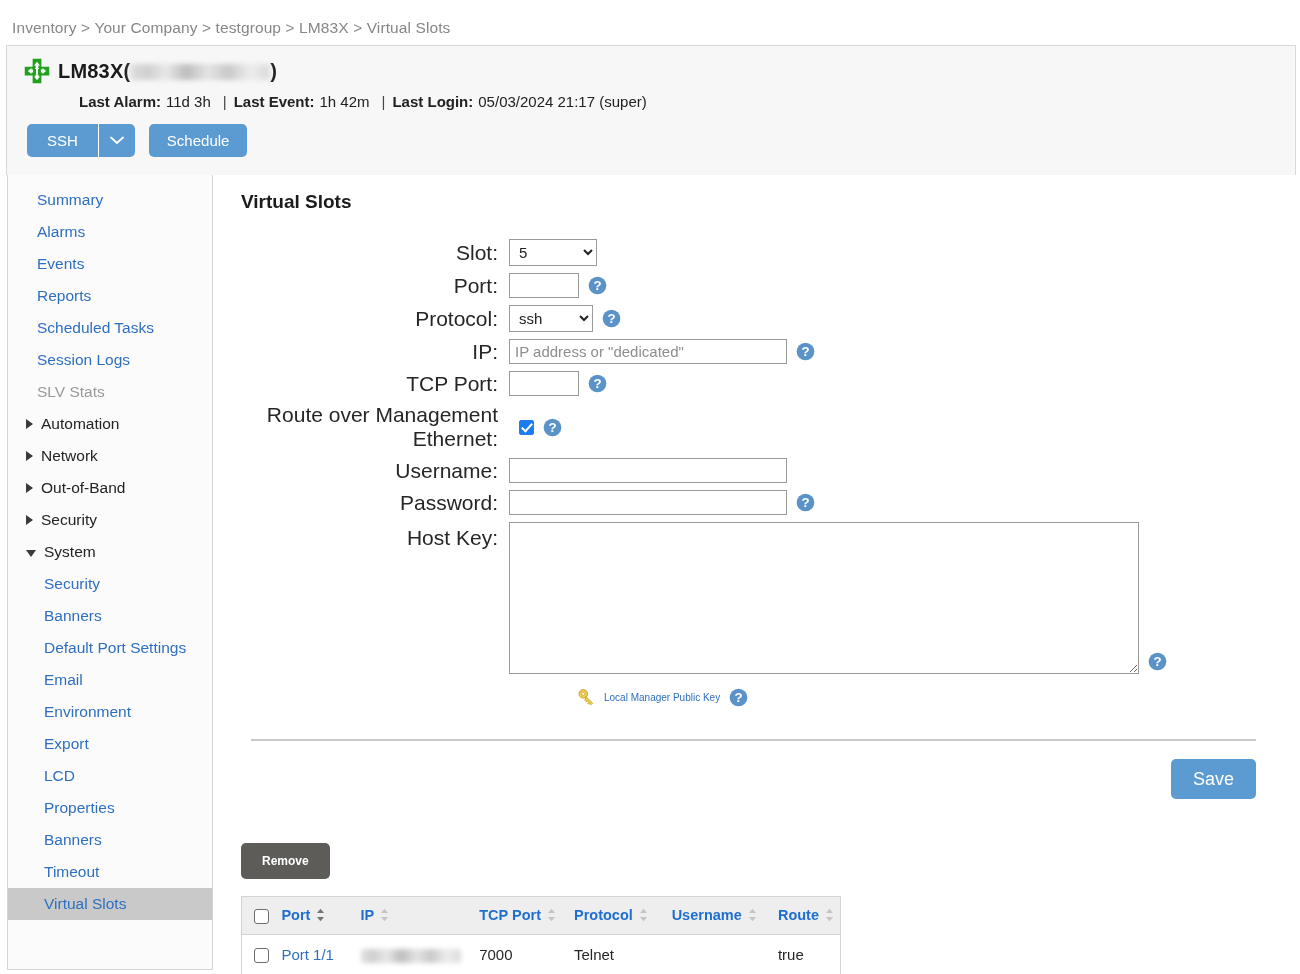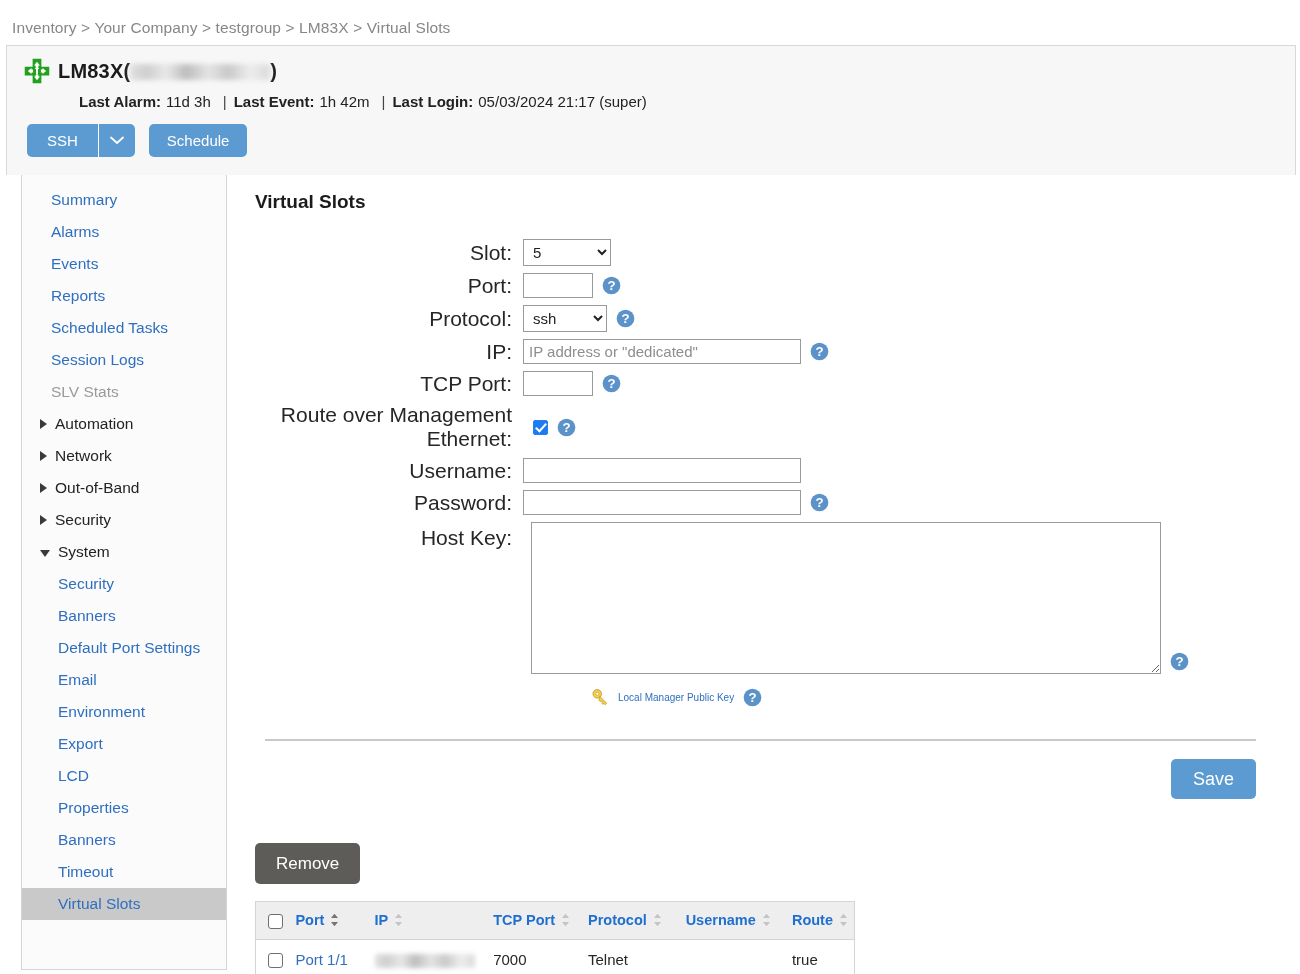--- a/index.html
+++ b/index.html
@@ -90,21 +90,21 @@
   }
   .caret-svg { display:block; }
 
   
   #layout { display: flex; align-items: flex-start; }
 
   
   #sidebar {
     width: 206px;
     flex: none;
-    margin-left: 21px;
+    margin-left: 7px;
     background: #fbfbfb;
     border: 1px solid #d5d5d5;
     border-top: none;
     padding-top: 9px;
     padding-bottom: 4px;
     height: 795px;
   }
   .nav-link {
     display: block;
     color: #2f6fc0;
@@ -209,21 +209,21 @@
     content: "";
     position: absolute;
     left: 4px; top: 0px;
     width: 4px; height: 9px;
     border: solid #ffffff;
     border-width: 0 2px 2px 0;
     transform: rotate(42deg);
   }
   .chkwrap { padding-left: 10px; display: flex; align-items: center; }
 
-  .frow.top { align-items: flex-start; gap: 8px; }
+  .frow.top { align-items: flex-start; }
   .frow.top .flabel { padding-top: 4px; }
   textarea.inp {
     font-family: "Liberation Sans", sans-serif;
     font-size: 15px;
     width: 630px;
     height: 152px;
     border: 1px solid #9a9a9a;
     resize: both;
     padding: 4px;
   }
@@ -252,21 +252,22 @@
     padding-right: 44px;
     margin-top: 18px;
   }
   #save-btn { padding: 11px 22px; font-size: 18px; border-radius: 5px; }
 
   #remove-row { margin-top: 44px; }
   #remove-btn {
     background: #5d5c59;
     border-radius: 5px;
     padding: 12px 21px;
-    font-size: 17px;
+    font-size: 12px;
+    font-weight: bold;
   }
 
   
   #vs-table {
     margin-top: 17px;
     width: 600px;
     border-collapse: collapse;
     border: 1px solid #d4d4d4;
     background: #ffffff;
   }

